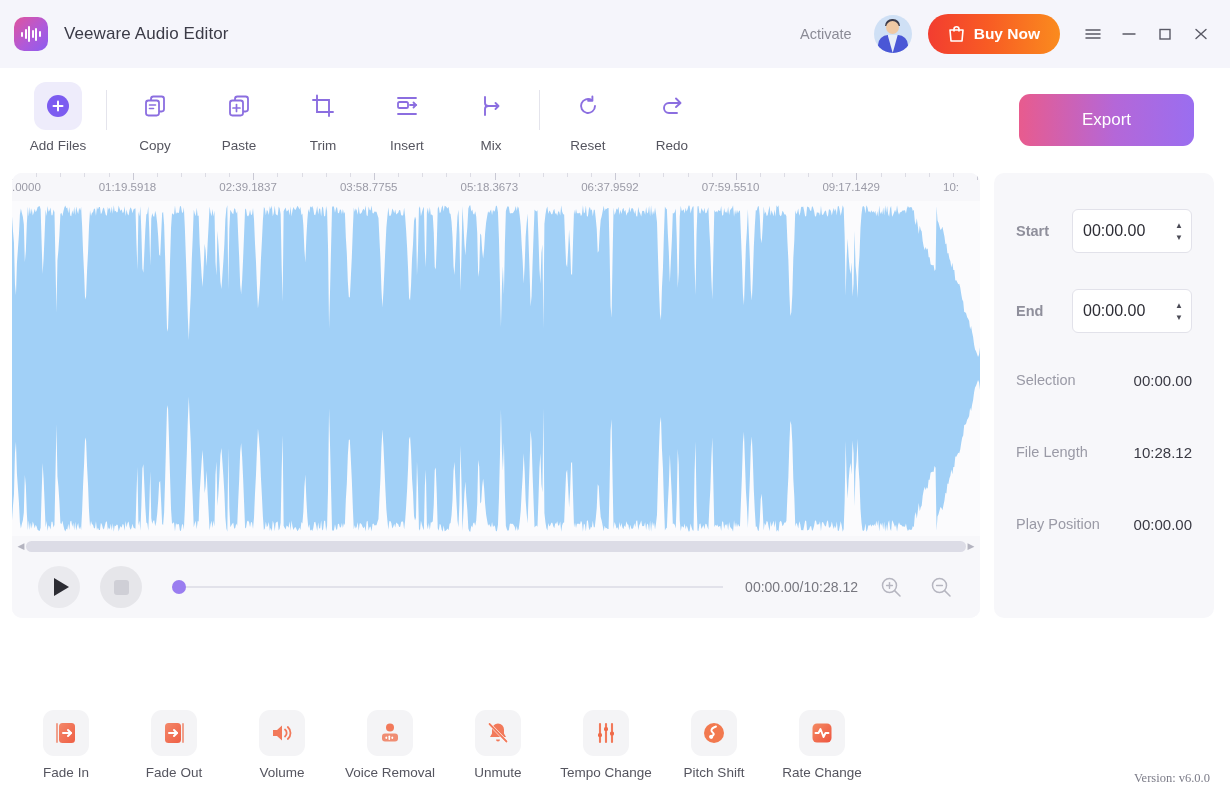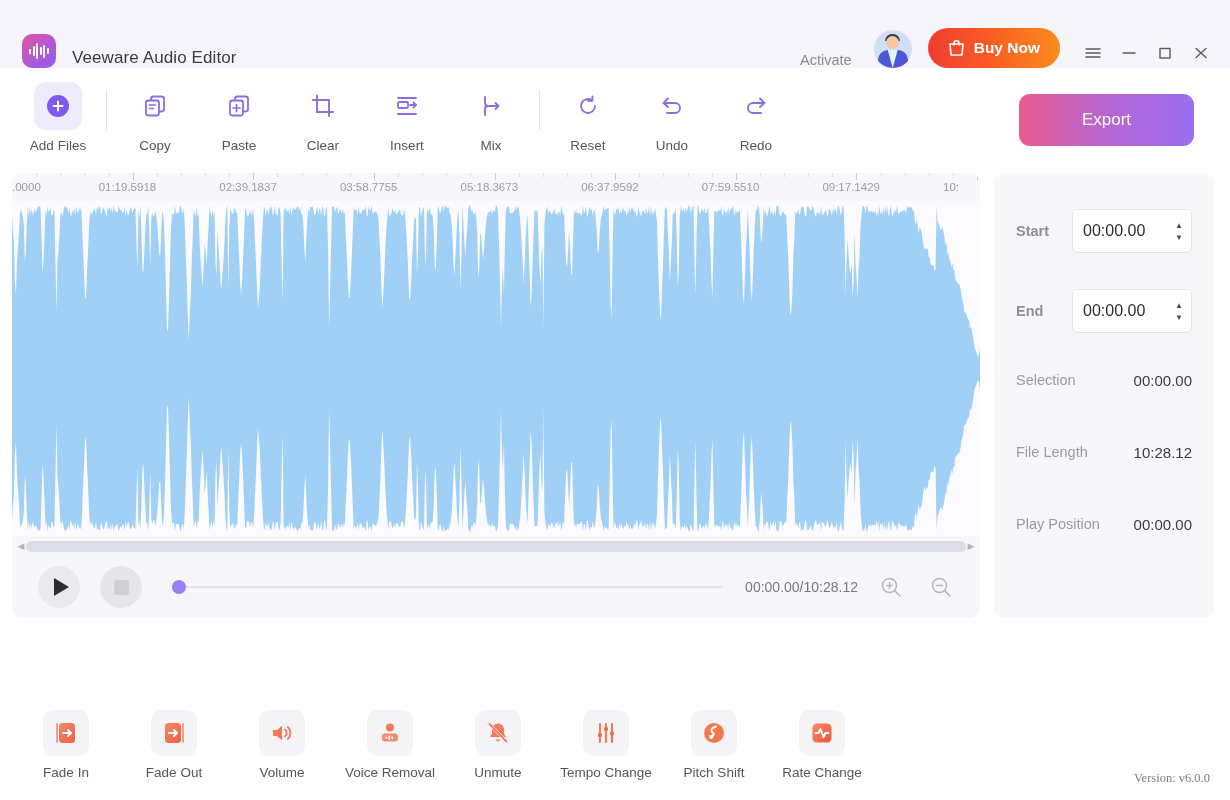--- a/index.html
+++ b/index.html
@@ -13,22 +13,22 @@
     position: relative;
     width: 1230px; height: 800px;
     background: #ffffff;
     display: flex; flex-direction: column;
   }
 
   
   .titlebar {
     height: 68px;
     background: #f5f5fb;
-    display: flex; align-items: flex-end;
-    padding: 0 14px 0 22px;
+    display: flex; align-items: center;
+    padding: 0 14px 0 14px;
     flex: none;
   }
   .logo {
     width: 34px; height: 34px; border-radius: 10px;
     background: linear-gradient(135deg, #e0549d 0%, #b159d8 55%, #8b5cf0 100%);
     display: flex; align-items: center; justify-content: center;
     flex: none;
   }
   .logo-bars { display: flex; align-items: center; gap: 1.5px; height: 16px; }
   .logo-bars i { display:block; width: 2px; background: #fff; border-radius: 1px; }
@@ -292,21 +292,21 @@
 
     <div class="tool">
       <div class="tile">
         <svg width="28" height="28" viewBox="0 0 28 28">
           <g fill="none" stroke="#8b6ee0" stroke-width="1.9" stroke-linecap="round">
             <path d="M8 3.5V20h16"></path>
               <path d="M4 8h16V24"></path>
           </g>
         </svg>
       </div>
-      <div class="lbl">Clear</div>
+      <div class="lbl">Trim</div>
     </div>
 
     <div class="tool">
       <div class="tile">
         <svg width="28" height="28" viewBox="0 0 28 28">
           <g stroke="#8b6ee0" stroke-width="1.8" stroke-linecap="round" fill="none">
             <line x1="5" y1="6" x2="23" y2="6"></line>
             <rect x="5" y="10" width="10" height="6" rx="1.6"></rect>
             <line x1="5" y1="22" x2="23" y2="22"></line>
             <line x1="17" y1="13" x2="23" y2="13"></line>
@@ -335,29 +335,20 @@
     <div class="tool">
       <div class="tile">
         <svg width="28" height="28" viewBox="0 0 28 28">
           <path d="M21 14a7 7 0 1 1-3.2-5.9" fill="none" stroke="#8b6ee0" stroke-width="1.9" stroke-linecap="round"></path>
           <path d="M18.4 4.4v4.3h-4.3" fill="none" stroke="#8b6ee0" stroke-width="1.9" stroke-linecap="round" stroke-linejoin="round"></path>
         </svg>
       </div>
       <div class="lbl">Reset</div>
     </div>
 
-    <div class="tool">
-      <div class="tile">
-        <svg width="28" height="28" viewBox="0 0 28 28">
-          <path d="M6 11h11a5 5 0 0 1 0 10h-8" fill="none" stroke="#8b6ee0" stroke-width="1.9" stroke-linecap="round"></path>
-          <path d="M10 6.5L5.5 11L10 15" fill="none" stroke="#8b6ee0" stroke-width="1.9" stroke-linecap="round" stroke-linejoin="round"></path>
-        </svg>
-      </div>
-      <div class="lbl">Undo</div>
-    </div>
 
     <div class="tool">
       <div class="tile">
         <svg width="28" height="28" viewBox="0 0 28 28">
           <path d="M22 11H11a5 5 0 0 0 0 10h8" fill="none" stroke="#8b6ee0" stroke-width="1.9" stroke-linecap="round"></path>
           <path d="M18 6.5L22.5 11L18 15" fill="none" stroke="#8b6ee0" stroke-width="1.9" stroke-linecap="round" stroke-linejoin="round"></path>
         </svg>
       </div>
       <div class="lbl">Redo</div>
     </div>

